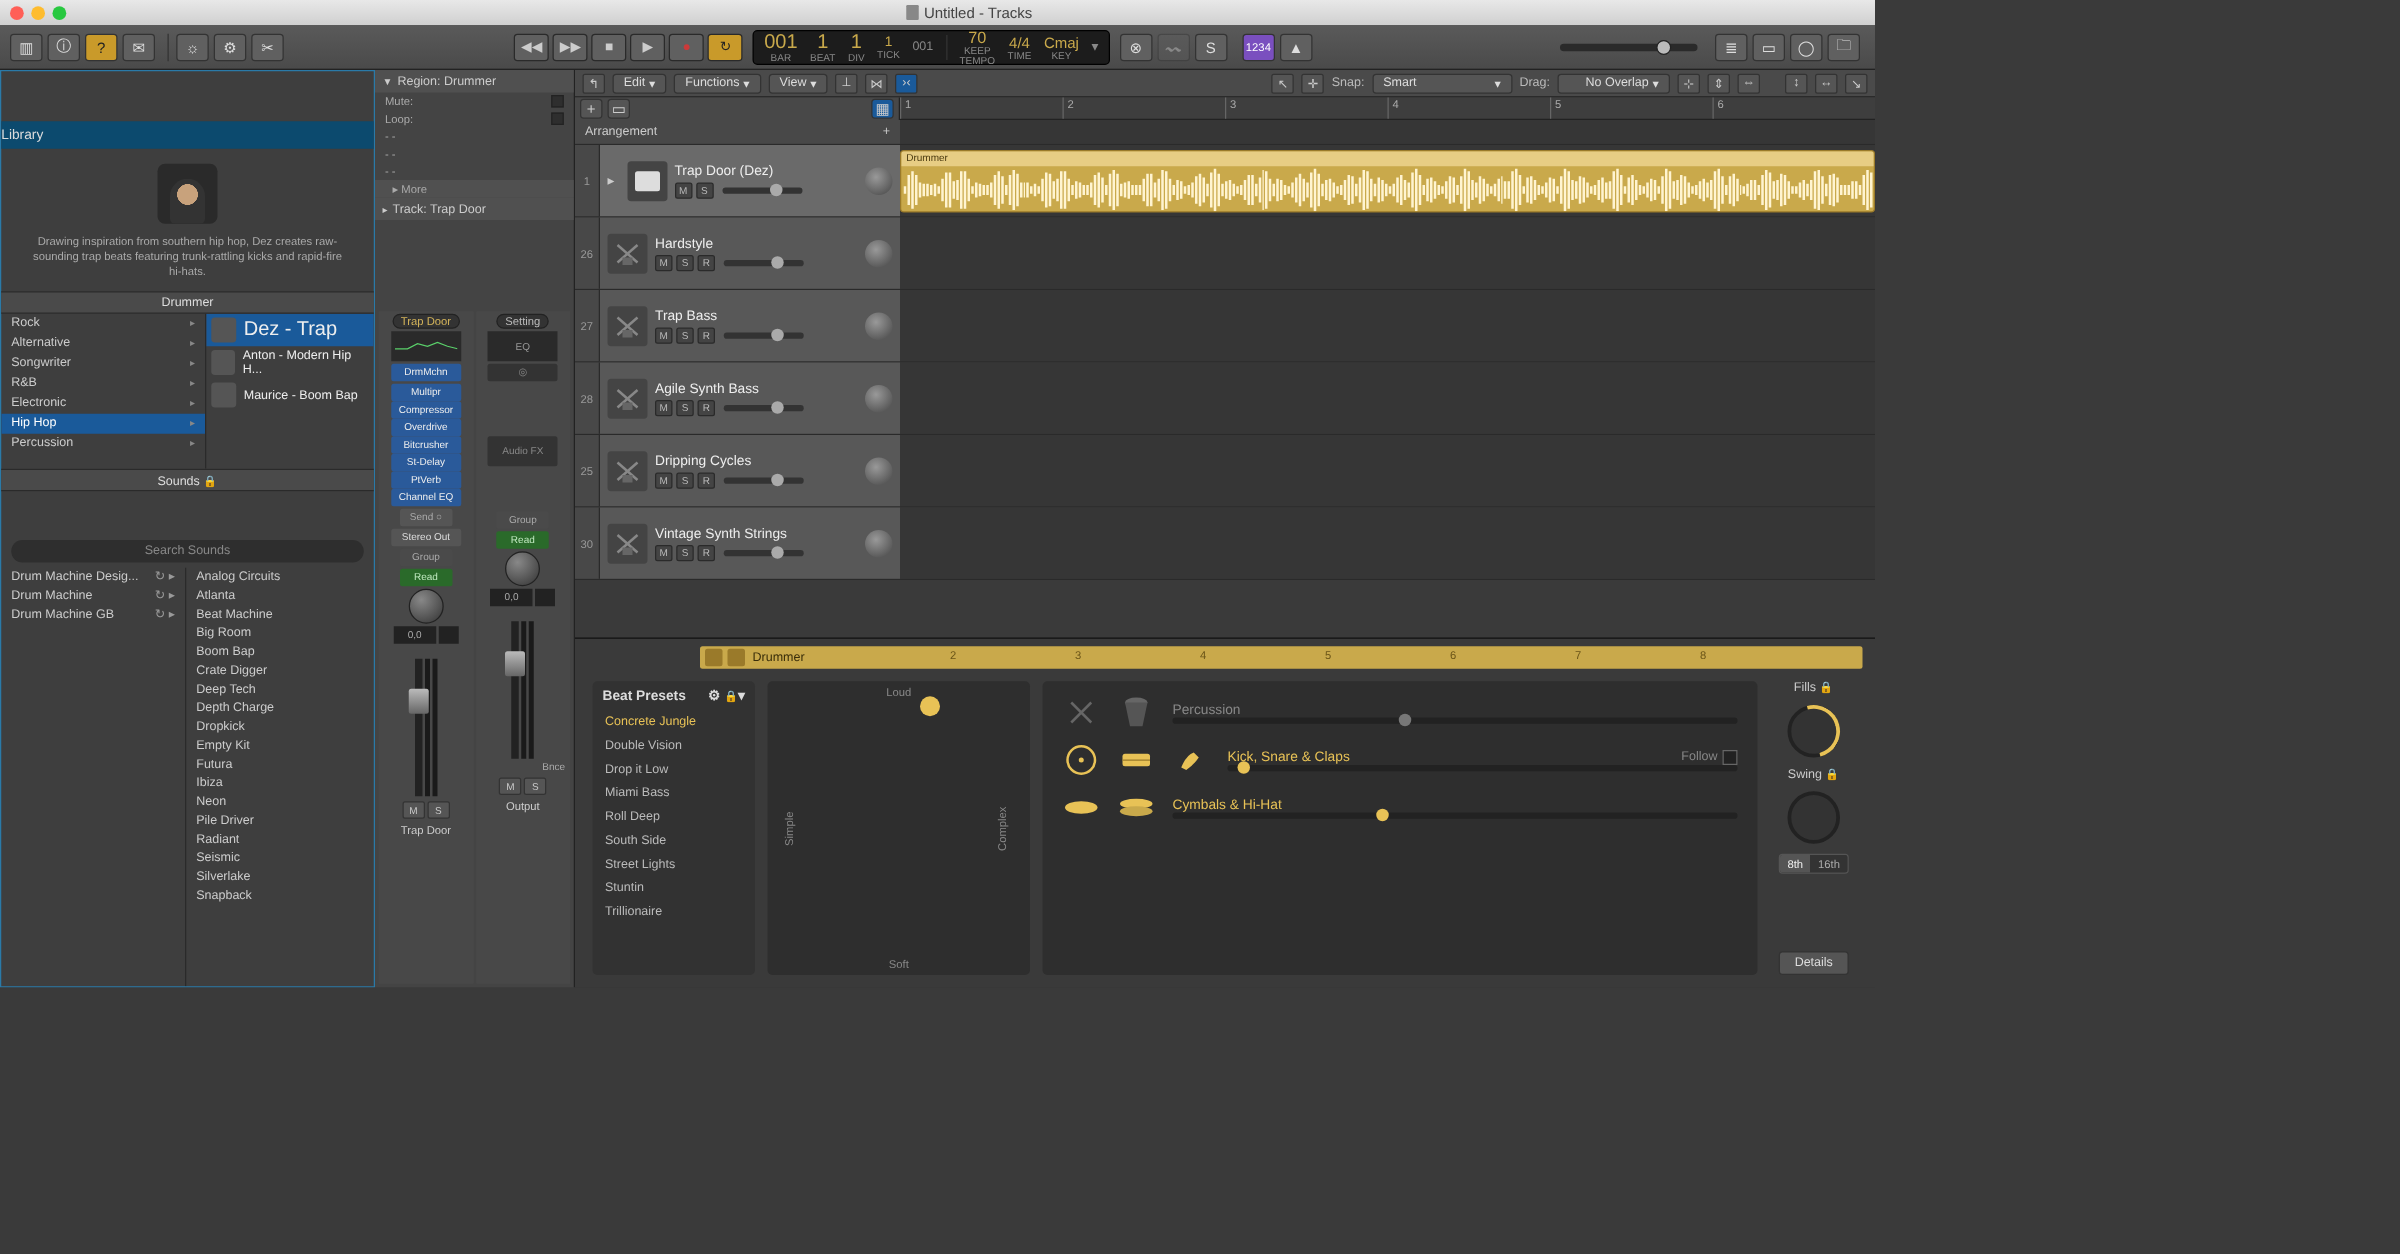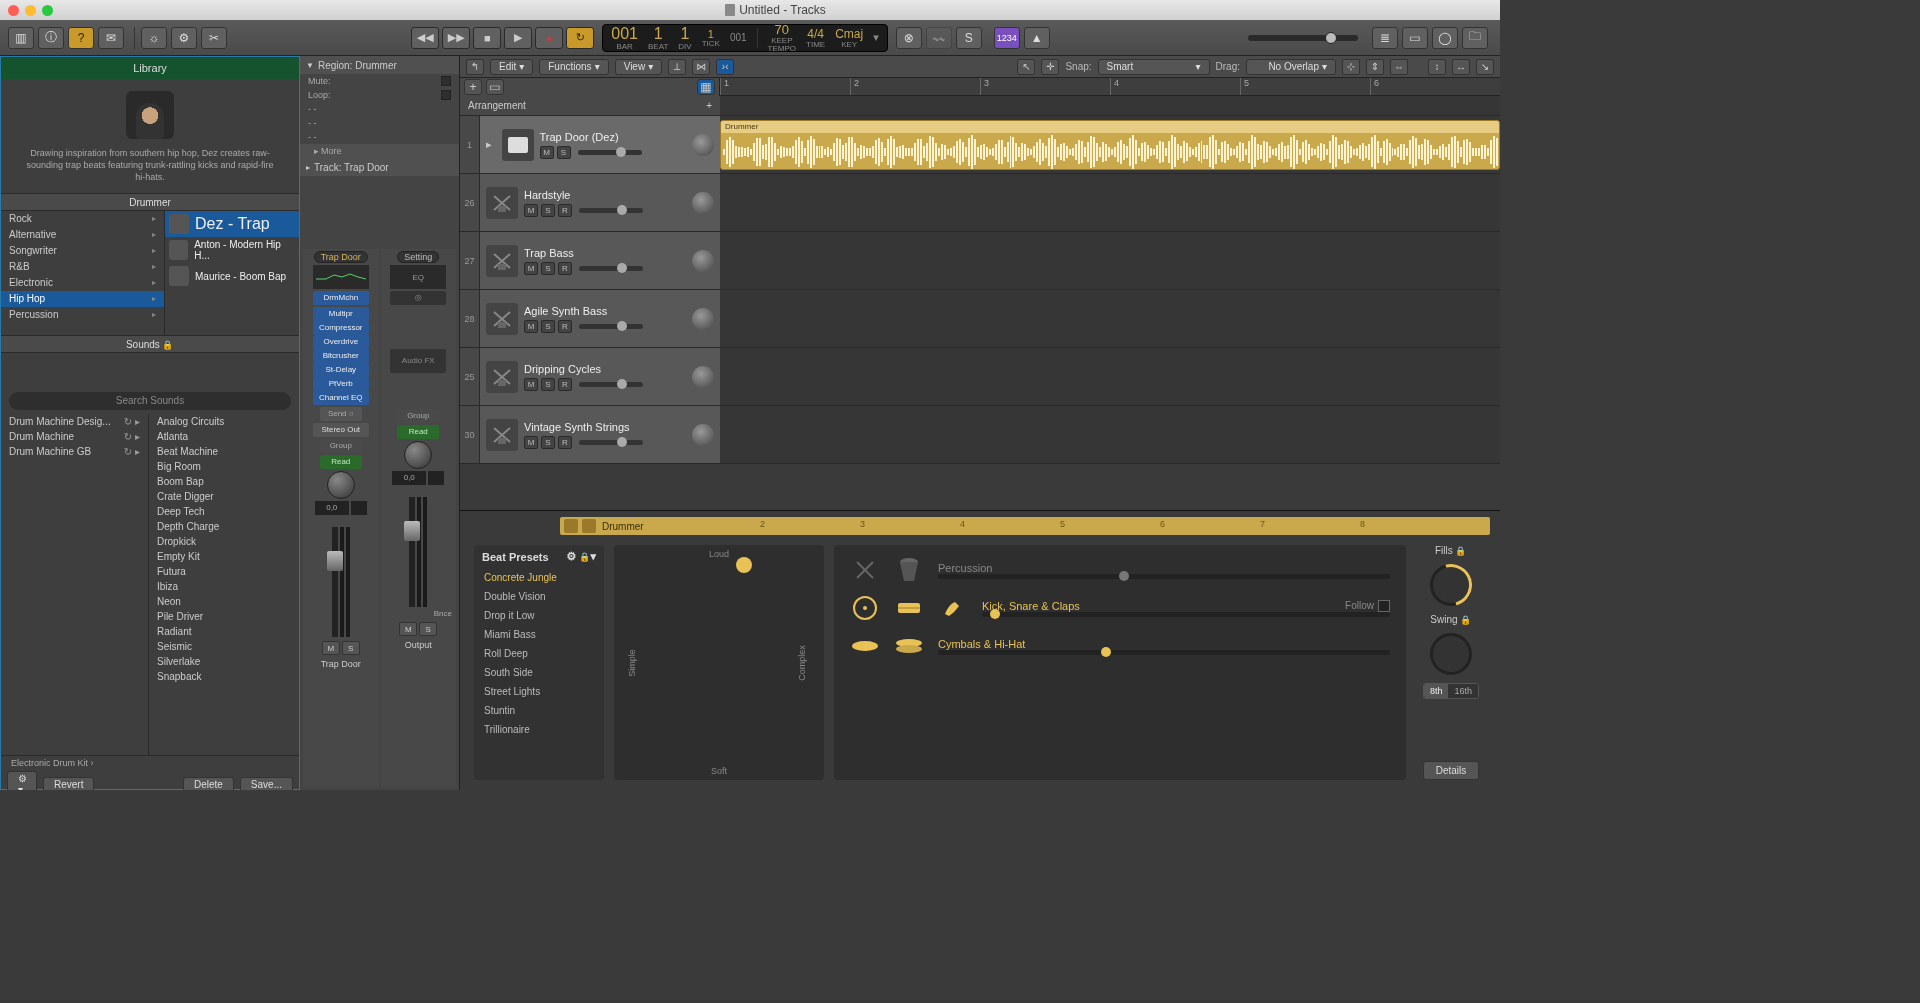--- a/index.html
+++ b/index.html
@@ -22,21 +22,21 @@
 .transport{display:flex;gap:3px;margin-right:8px;}
 .trans-btn{width:28px;height:22px;background:#606060;border:1px solid #2a2a2a;border-radius:3px;display:flex;align-items:center;justify-content:center;color:#ccc;}
 .rec{color:#cc3a3a;}
 .cycle.active{background:#c99a2a;color:#222;}
 .spacer{flex:1;}
 .master-slider{width:110px;height:6px;background:#2a2a2a;border-radius:3px;position:relative;margin:0 14px;}
 .master-slider .knob{position:absolute;width:12px;height:12px;background:#bbb;border-radius:50%;top:-3px;left:70%;}
 
 .main { display:flex; height: calc(100% - 56px); }
 .library { width:300px; background:#3e3e3e; border:1px solid #2a7aa8; display:flex; flex-direction:column; }
-.lib-header{ height:22px; background:#14532d; text-align:center; line-height:22px; color:#ddd; font-size:11px;}
+.lib-header{ height:22px; background:#0c4a6e; line-height:22px; color:#ddd; font-size:11px;margin-top:40px;}
 .lib-hero{ padding:8px 20px 10px; text-align:center; }
 .avatar{ width:48px; height:48px; border-radius:6px; background:#2a2a2a; margin:4px auto 8px; display:flex; align-items:flex-end; justify-content:center; overflow:hidden;}
 .avatar .face{width:28px;height:36px;background:radial-gradient(circle at 50% 35%, #c8a27c 30%, transparent 31%),#333;border-radius:14px 14px 4px 4px;}
 .lib-desc{ font-size:9px; color:#aaa; line-height:12px;}
 .lib-cat-header{height:18px;background:#4a4a4a;text-align:center;line-height:18px;font-size:10px;color:#ddd;border-top:1px solid #2a2a2a;border-bottom:1px solid #2a2a2a;}
 .lib-cols{ display:flex; height:124px; }
 .lib-col-left{width:164px;border-right:1px solid #2a2a2a;overflow:hidden;}
 .lib-col-right{flex:1;overflow:hidden;}
 .lib-item{height:16px;line-height:16px;padding:0 8px;color:#ccc;font-size:10px;display:flex;align-items:center;justify-content:space-between;}
 .lib-item .chev{color:#888;font-size:8px;}
@@ -327,30 +327,20 @@
           <div class="sound-row">Empty Kit</div>
           <div class="sound-row">Futura</div>
           <div class="sound-row">Ibiza</div>
           <div class="sound-row">Neon</div>
           <div class="sound-row">Pile Driver</div>
           <div class="sound-row">Radiant</div>
           <div class="sound-row">Seismic</div>
           <div class="sound-row">Silverlake</div>
           <div class="sound-row">Snapback</div>
         </div>
-    </div>
-    <div class="lib-footer">
-      <div class="lib-path">Electronic Drum Kit  ›</div>
-      <div class="lib-btns">
-        <div class="small-btn gear-btn">⚙ ▾</div>
-        <div class="small-btn">Revert</div>
-        <div style="flex:1"></div>
-        <div class="small-btn">Delete</div>
-        <div class="small-btn">Save...</div>
-      </div>
     </div>
   </div>
 
   <div class="inspector">
     <div class="insp-hdr">
         <span class="tri">▼</span>
         <span>Region: Drummer</span>
       </div>
     <div class="insp-row">
         <span>Mute:</span>

